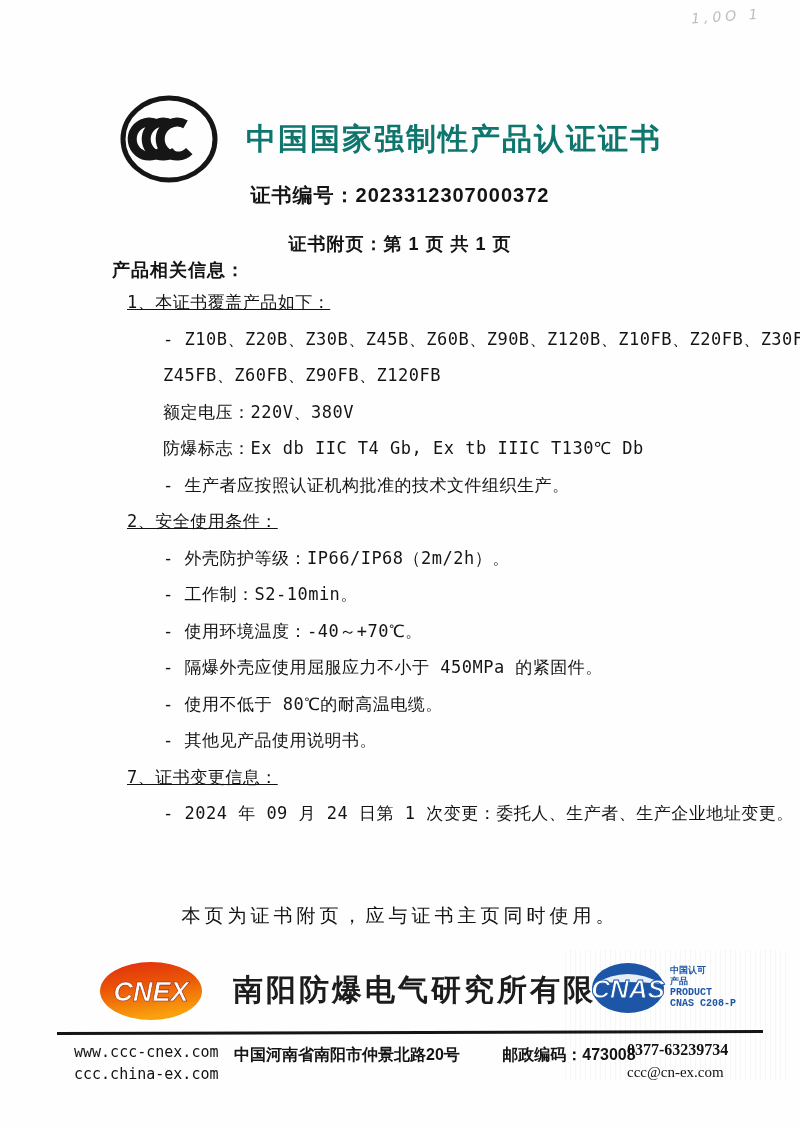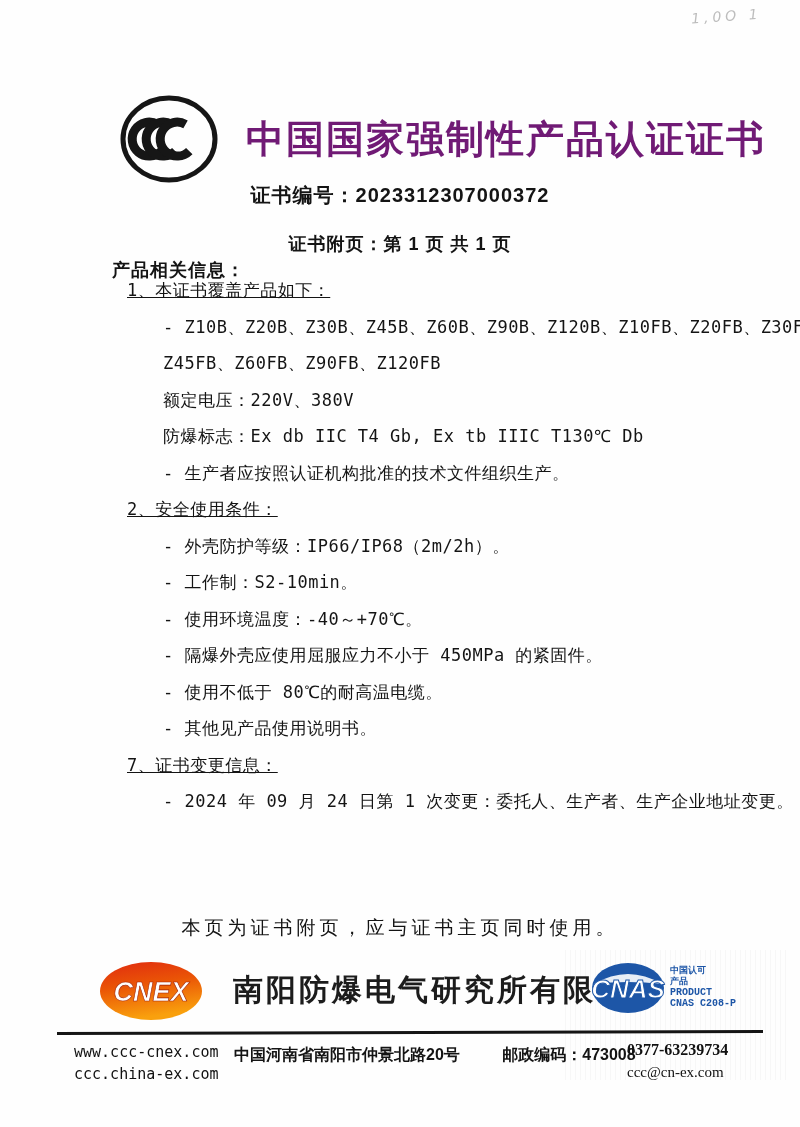--- a/index.html
+++ b/index.html
@@ -14,56 +14,55 @@
     position:absolute; top:8px; right:38px;
     color:#bdbdbd; font-size:14px; font-style:italic;
     transform:rotate(-4deg); letter-spacing:4px;
     font-family:"DejaVu Sans", sans-serif;
   }
 
   
   .header { position:absolute; top:93px; left:118px; display:flex; align-items:center; }
   .ccc-logo { width:102px; height:92px; flex:0 0 auto; }
   .doc-title {
-    margin-left:26px; font-size:38px; font-weight:bold; letter-spacing:2px;
-    color:#701a75; white-space:nowrap;
+    margin-left:26px; font-size:30px; font-weight:bold; letter-spacing:2px;
+    color:#0f766e; white-space:nowrap;
   }
 
   
   .cert-no-line {
     position:absolute; top:182px; left:0; width:100%; text-align:center;
     font-size:20px; font-weight:bold; letter-spacing:1px;
   }
   .cert-pages-line {
     position:absolute; top:232px; left:0; width:100%; text-align:center;
     font-size:18px; font-weight:bold; letter-spacing:1px;
   }
 
   
   .body {
     position:absolute; top:258px; left:112px; right:55px;
     font-family:"DejaVu Sans Mono","Liberation Serif", serif;
   }
   .section-title {
-    font-size:18px; font-weight:bold; letter-spacing:1px; 
+    font-size:18px; font-weight:bold; letter-spacing:1px; margin-bottom:12px;
     font-family:"Liberation Sans", sans-serif;
   }
   .body-line {
     font-size:17px; line-height:17px; margin-bottom:19.5px; white-space:nowrap;
     letter-spacing:0.5px;
   }
   .body-line.lvl1 { padding-left:15px;text-decoration:underline; }
   .body-line.lvl2 { padding-left:51px; }
 
   
   .notice {
     position:absolute; top:903px; left:0; width:100%; text-align:center;
     font-size:19px; letter-spacing:4px;
     font-family:"Liberation Serif", serif;
-    margin-top:12px;
   }
 
   
   .footer { position:absolute; top:956px; left:0; width:100%; height:70px; }
   .cnex-logo { position:absolute; left:98px; top:4px; width:106px; height:62px; }
   .company-name {
     position:absolute; left:233px; top:14px; font-size:30px; font-weight:bold;
     letter-spacing:3px; color:#1c1c1c; white-space:nowrap;
   }
   .cnas-group { position:absolute; left:588px; top:2px; display:flex; align-items:center;justify-content:flex-end; }

